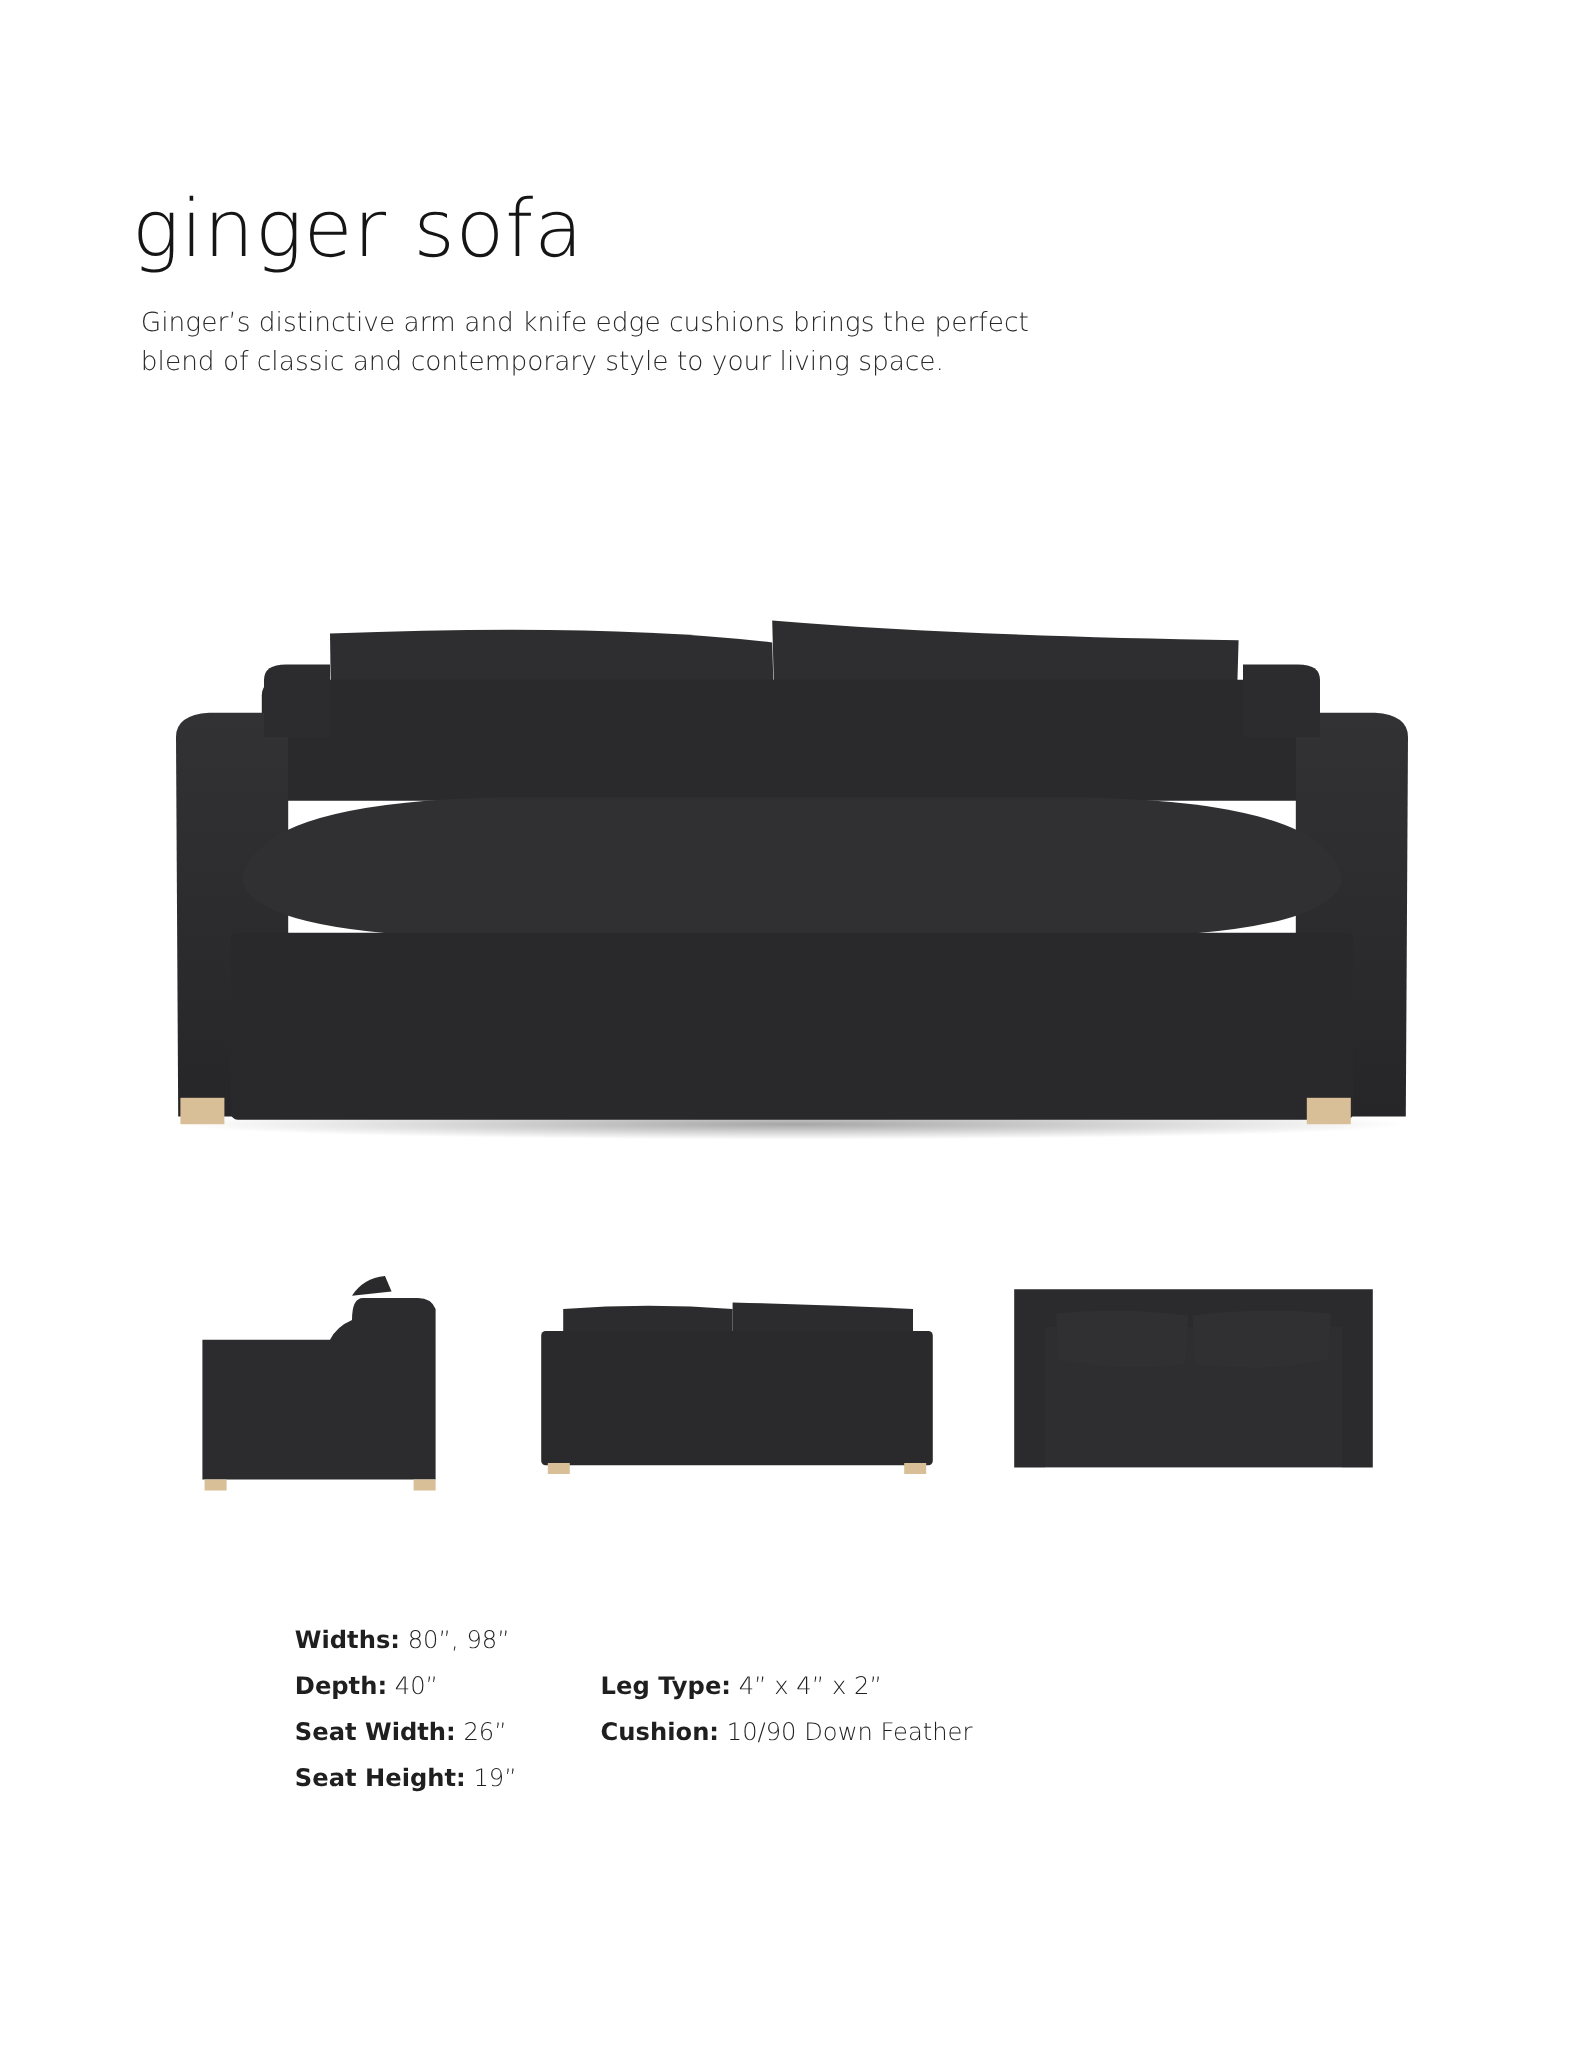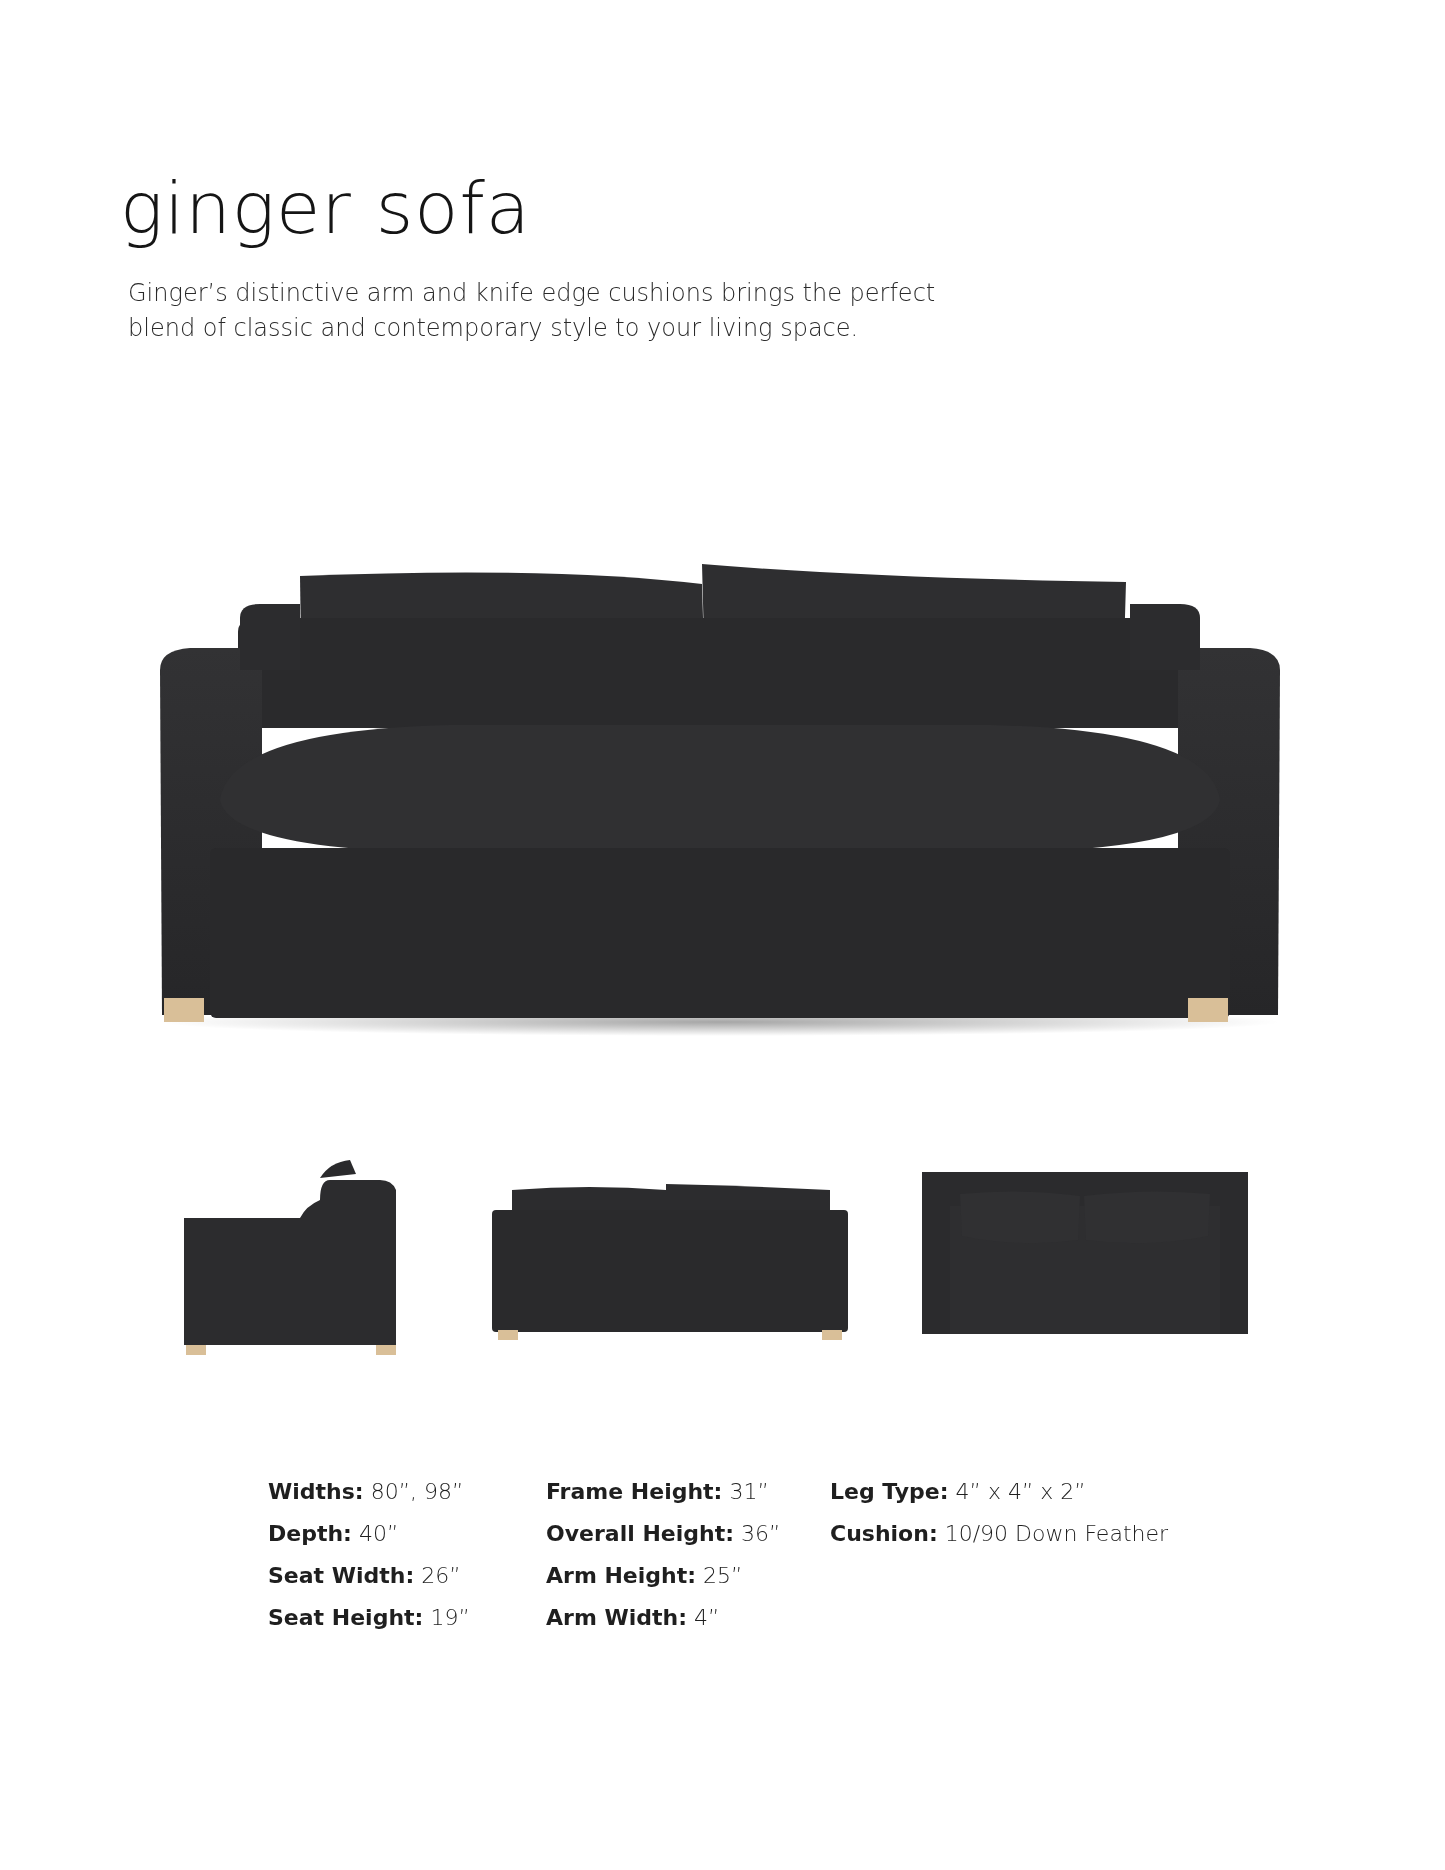--- a/index.html
+++ b/index.html
@@ -3,21 +3,21 @@
 <meta charset="utf-8">
 <style>
   html, body { margin:0; padding:0; background:#ffffff; }
   body { width:1445px; height:1870px; position:relative; overflow:hidden; font-family:"DejaVu Sans", sans-serif; color:#1a1a1a; }
   .title { position:absolute; left:120px; top:118px; font-size:72px; font-weight:300; letter-spacing:1px; color:#151515; font-family:"DejaVu Sans", sans-serif; }
   .desc { position:absolute; left:128px; top:252px; width:860px; font-size:24px; line-height:35px; color:#2a2a2a; font-weight:300; }
   .hero { position:absolute; left:150px; top:560px; width:1140px; height:480px; }
   .thumb { position:absolute; }
   .specs { position:absolute; top:1480px; left:268px; width:1000px; display:flex; }
   .col { display:flex; flex-direction:column; gap:18px; }
-  .col1 { width:278px; } .col2 { width:284px; } .col3 { width:400px; }
+  .col1 { width:278px; } .col2 { width:284px; } .col3 { width:400px;justify-content:center; }
   .spec { font-size:22px; line-height:24px; color:#1f1f1f; white-space:nowrap; }
   .spec b { font-weight:bold; }
   .spec .v { font-weight:300; }
 </style>
 </head>
 <body>
 
 <h1 class="title">ginger sofa</h1>
 <p class="desc">Ginger’s distinctive arm and knife edge cushions brings the perfect blend of classic and contemporary style to your living space.</p>
 
@@ -74,23 +74,17 @@
   <path d="M164 26 Q230 18 290 24 L288 66 Q230 78 166 70 Z" fill="#303032"></path>
 </svg>
 
 <div class="specs">
   <div class="col col1">
     <div class="spec"><b>Widths:</b> <span class="v">80”,  98”</span></div>
     <div class="spec"><b>Depth:</b> <span class="v">40”</span></div>
     <div class="spec"><b>Seat Width:</b> <span class="v">26”</span></div>
     <div class="spec"><b>Seat Height:</b> <span class="v">19”</span></div>
   </div>
-  <div class="col col2">
-    <div class="spec"><b>Frame Height:</b> <span class="v">31”</span></div>
-    <div class="spec"><b>Overall Height:</b> <span class="v">36”</span></div>
-    <div class="spec"><b>Arm Height:</b> <span class="v">25”</span></div>
-    <div class="spec"><b>Arm Width:</b> <span class="v">4”</span></div>
-  </div>
   <div class="col col3">
     <div class="spec"><b>Leg Type:</b> <span class="v">4” x 4” x 2”</span></div>
     <div class="spec"><b>Cushion:</b> <span class="v">10/90 Down Feather</span></div>
   </div>
 </div>
 
 </body></html>

